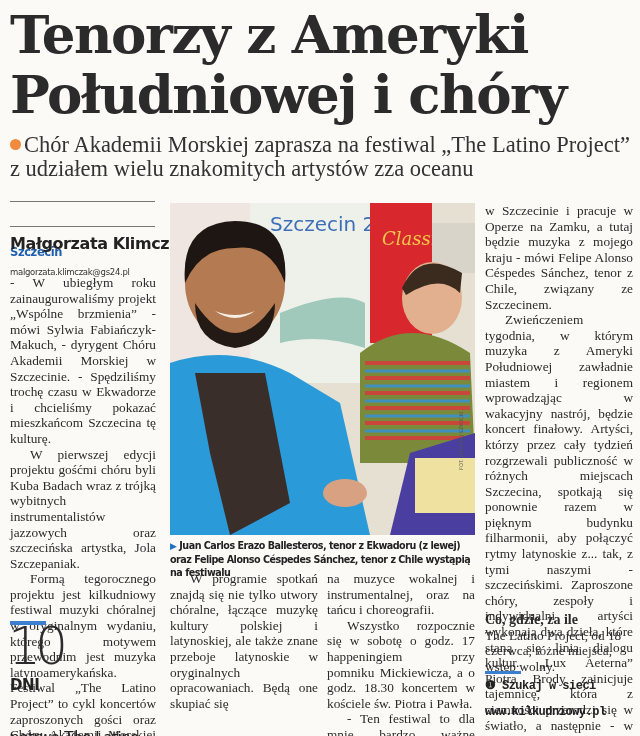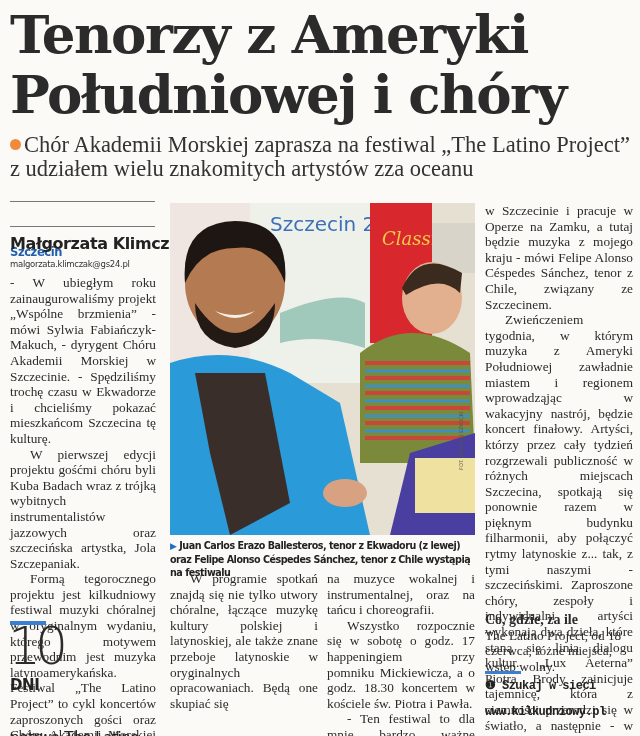--- a/index.html
+++ b/index.html
@@ -6,21 +6,21 @@
   body { width:640px; height:736px; background:#fbfaf6; overflow:hidden; position:relative; font-family:"DejaVu Serif", serif; color:#2a2a2a; }
   .headline { position:absolute; left:10px; top:4px; width:625px; font-family:"DejaVu Serif", serif; font-weight:bold; color:#2b2b2b; font-size:53px; line-height:60px; letter-spacing:-1.5px; }
   .lead { position:absolute; left:10px; top:133px; width:625px; font-family:"Liberation Serif", serif; font-size:22.5px; line-height:24px; color:#333; }
   .lead .dot { display:inline-block; width:11px; height:11px; border-radius:50%; background:#f08a3c; margin-right:3px; vertical-align:2px; }
   .col { position:absolute; font-family:"Liberation Serif", serif; font-size:13.3px; line-height:15.6px; color:#2b2b2b; text-align:justify; }
   .col p { text-indent:0; }
   .col p.ind { text-indent:20px; }
   .rule { position:absolute; height:1px; background:#777; }
   .section { position:absolute; left:10px; top:209px; font-family:"DejaVu Sans", sans-serif; font-weight:bold; font-size:11.5px; color:#1f5fae; letter-spacing:-0.4px;margin-top:36px; }
   .author { position:absolute; left:10px; top:234px; font-family:"DejaVu Sans", sans-serif; font-weight:bold; font-size:16px; letter-spacing:-0.4px; color:#222; }
-  .email { position:absolute; left:10px; top:259px; font-family:"DejaVu Sans", sans-serif; font-size:8.5px; letter-spacing:-0.3px; color:#333; }
+  .email { position:absolute; left:10px; top:267px; font-family:"DejaVu Sans", sans-serif; font-size:8.5px; letter-spacing:-0.3px; color:#333; }
   .photo { position:absolute; left:170px; top:203px; width:305px; height:332px; overflow:hidden; background:#d9d3c7; }
   .cap { position:absolute; left:170px; top:539px; width:305px; font-family:"DejaVu Sans", sans-serif; font-weight:bold; font-size:9.6px; line-height:13px; letter-spacing:-0.5px; color:#222; }
   .cap .tri { color:#1f6fc2; font-size:9px; }
   .credit { position:absolute; left:458px; top:470px; transform:rotate(-90deg); transform-origin:left top; font-family:"DejaVu Sans", sans-serif; font-size:5px; color:#555; white-space:nowrap; }
   .bluebar { position:absolute; height:4px; background:#3a7fd0; }
   .big10 { position:absolute; left:8px; top:620px; font-family:"DejaVu Sans", sans-serif; font-weight:200; font-size:52px; line-height:52px; color:#2b2b2b; letter-spacing:-6px; }
   .dni { position:absolute; left:10px; top:679px; font-family:"DejaVu Sans", sans-serif; font-size:15px; line-height:13px; color:#222; letter-spacing:-0.4px; font-weight:bold; }
   .dni span { display:block; font-weight:normal; }
   .info { position:absolute; left:485px; top:612px; width:150px; font-family:"Liberation Serif", serif; font-size:13.3px; line-height:15.5px; color:#2b2b2b; }
   .info h4 { font-size:14px; font-weight:bold; }

